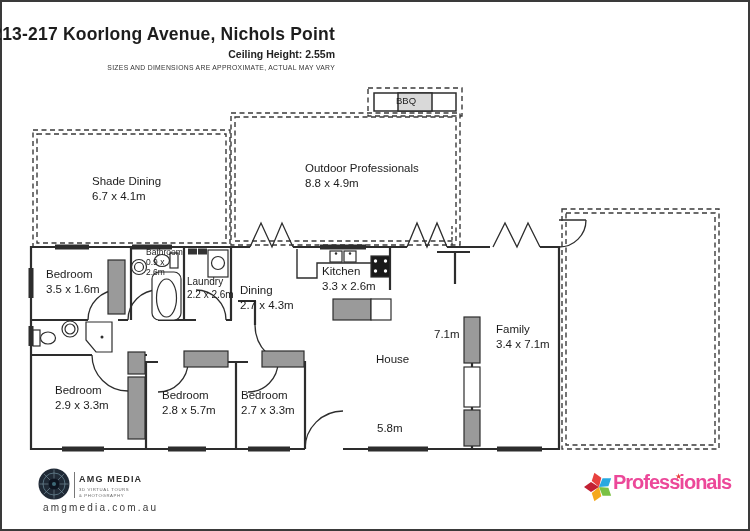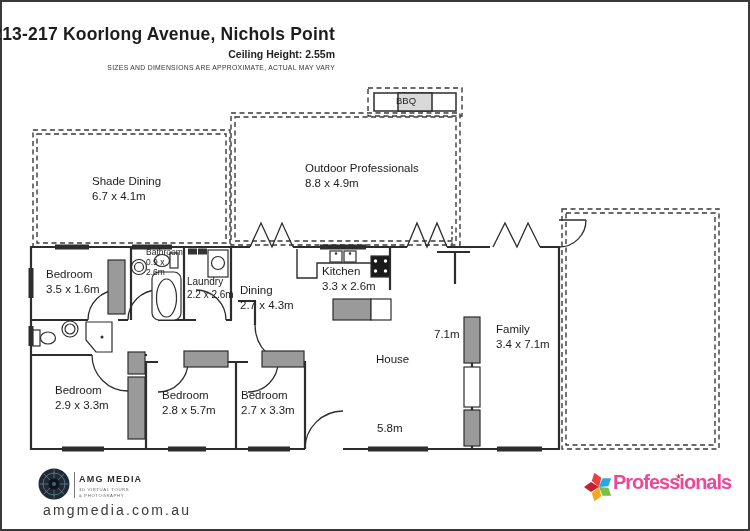--- a/index.html
+++ b/index.html
@@ -18,21 +18,21 @@
   
   .room-lbl{position:absolute;font-size:11.5px;line-height:1.3;white-space:nowrap;color:#1b1b1b;}
   .room-lbl.small{font-size:8.5px;line-height:1.15;}
   .room-lbl.med{font-size:10px;line-height:1.25;}
   .bbq-lbl{position:absolute;left:396px;top:95px;width:38px;text-align:left;font-size:9.5px;color:#222;}
   
   .amg{position:absolute;left:27px;top:466px;width:140px;height:52px;margin-left:8px;}
   .amg .divider{position:absolute;left:39px;top:6px;width:1px;height:26px;background:#777;}
   .amg .nm{position:absolute;left:44px;top:8px;font-size:9px;letter-spacing:1.2px;color:#2e2e2e;font-weight:600;}
   .amg .tg{position:absolute;left:44px;font-size:4.3px;letter-spacing:.6px;color:#666;}
-  .amg .web{position:absolute;left:8px;top:36px;font-size:14px;letter-spacing:2.2px;color:#3a3a3a;}
+  .amg .web{position:absolute;left:8px;top:36px;font-size:10px;letter-spacing:2.2px;color:#3a3a3a;}
   .prof{position:absolute;left:584px;top:468px;width:150px;height:36px;}
   .prof .word{position:absolute;left:29px;top:3px;font-size:20px;font-weight:700;letter-spacing:-1px;color:#ec4899;}
   .prof .idot{position:absolute;left:91px;top:4px;font-size:8px;color:#e8413e;}
 </style>
 </head>
 <body>
 
 <div class="canvas">
 
   <div class="hdr">

